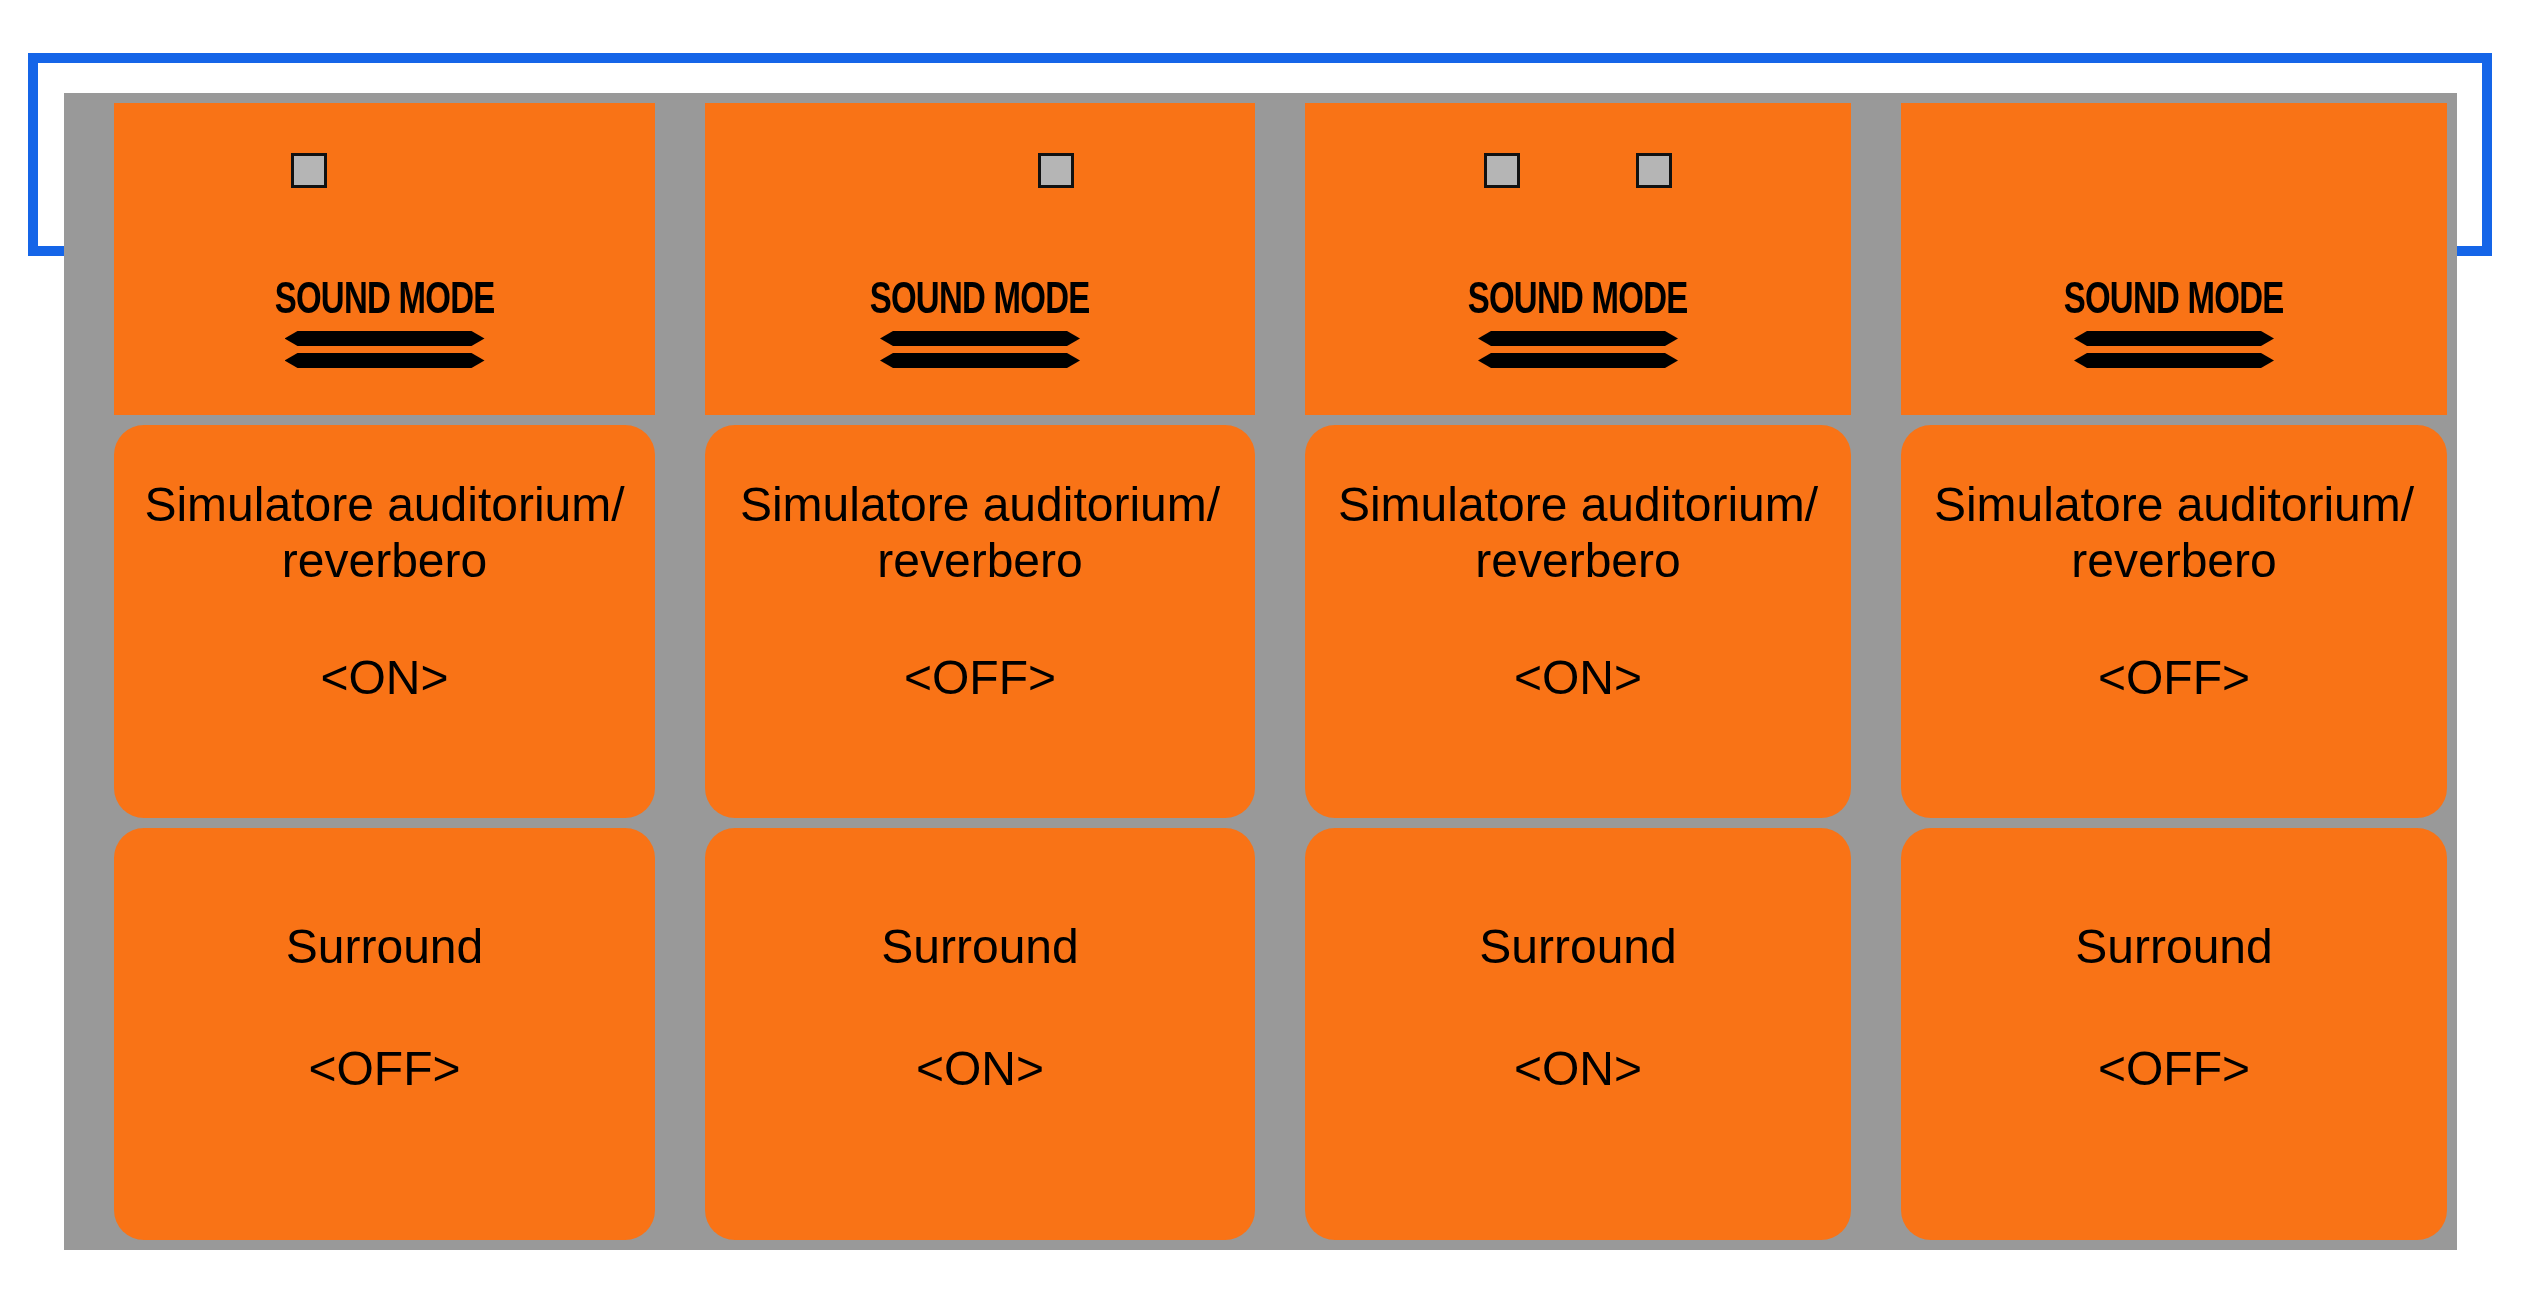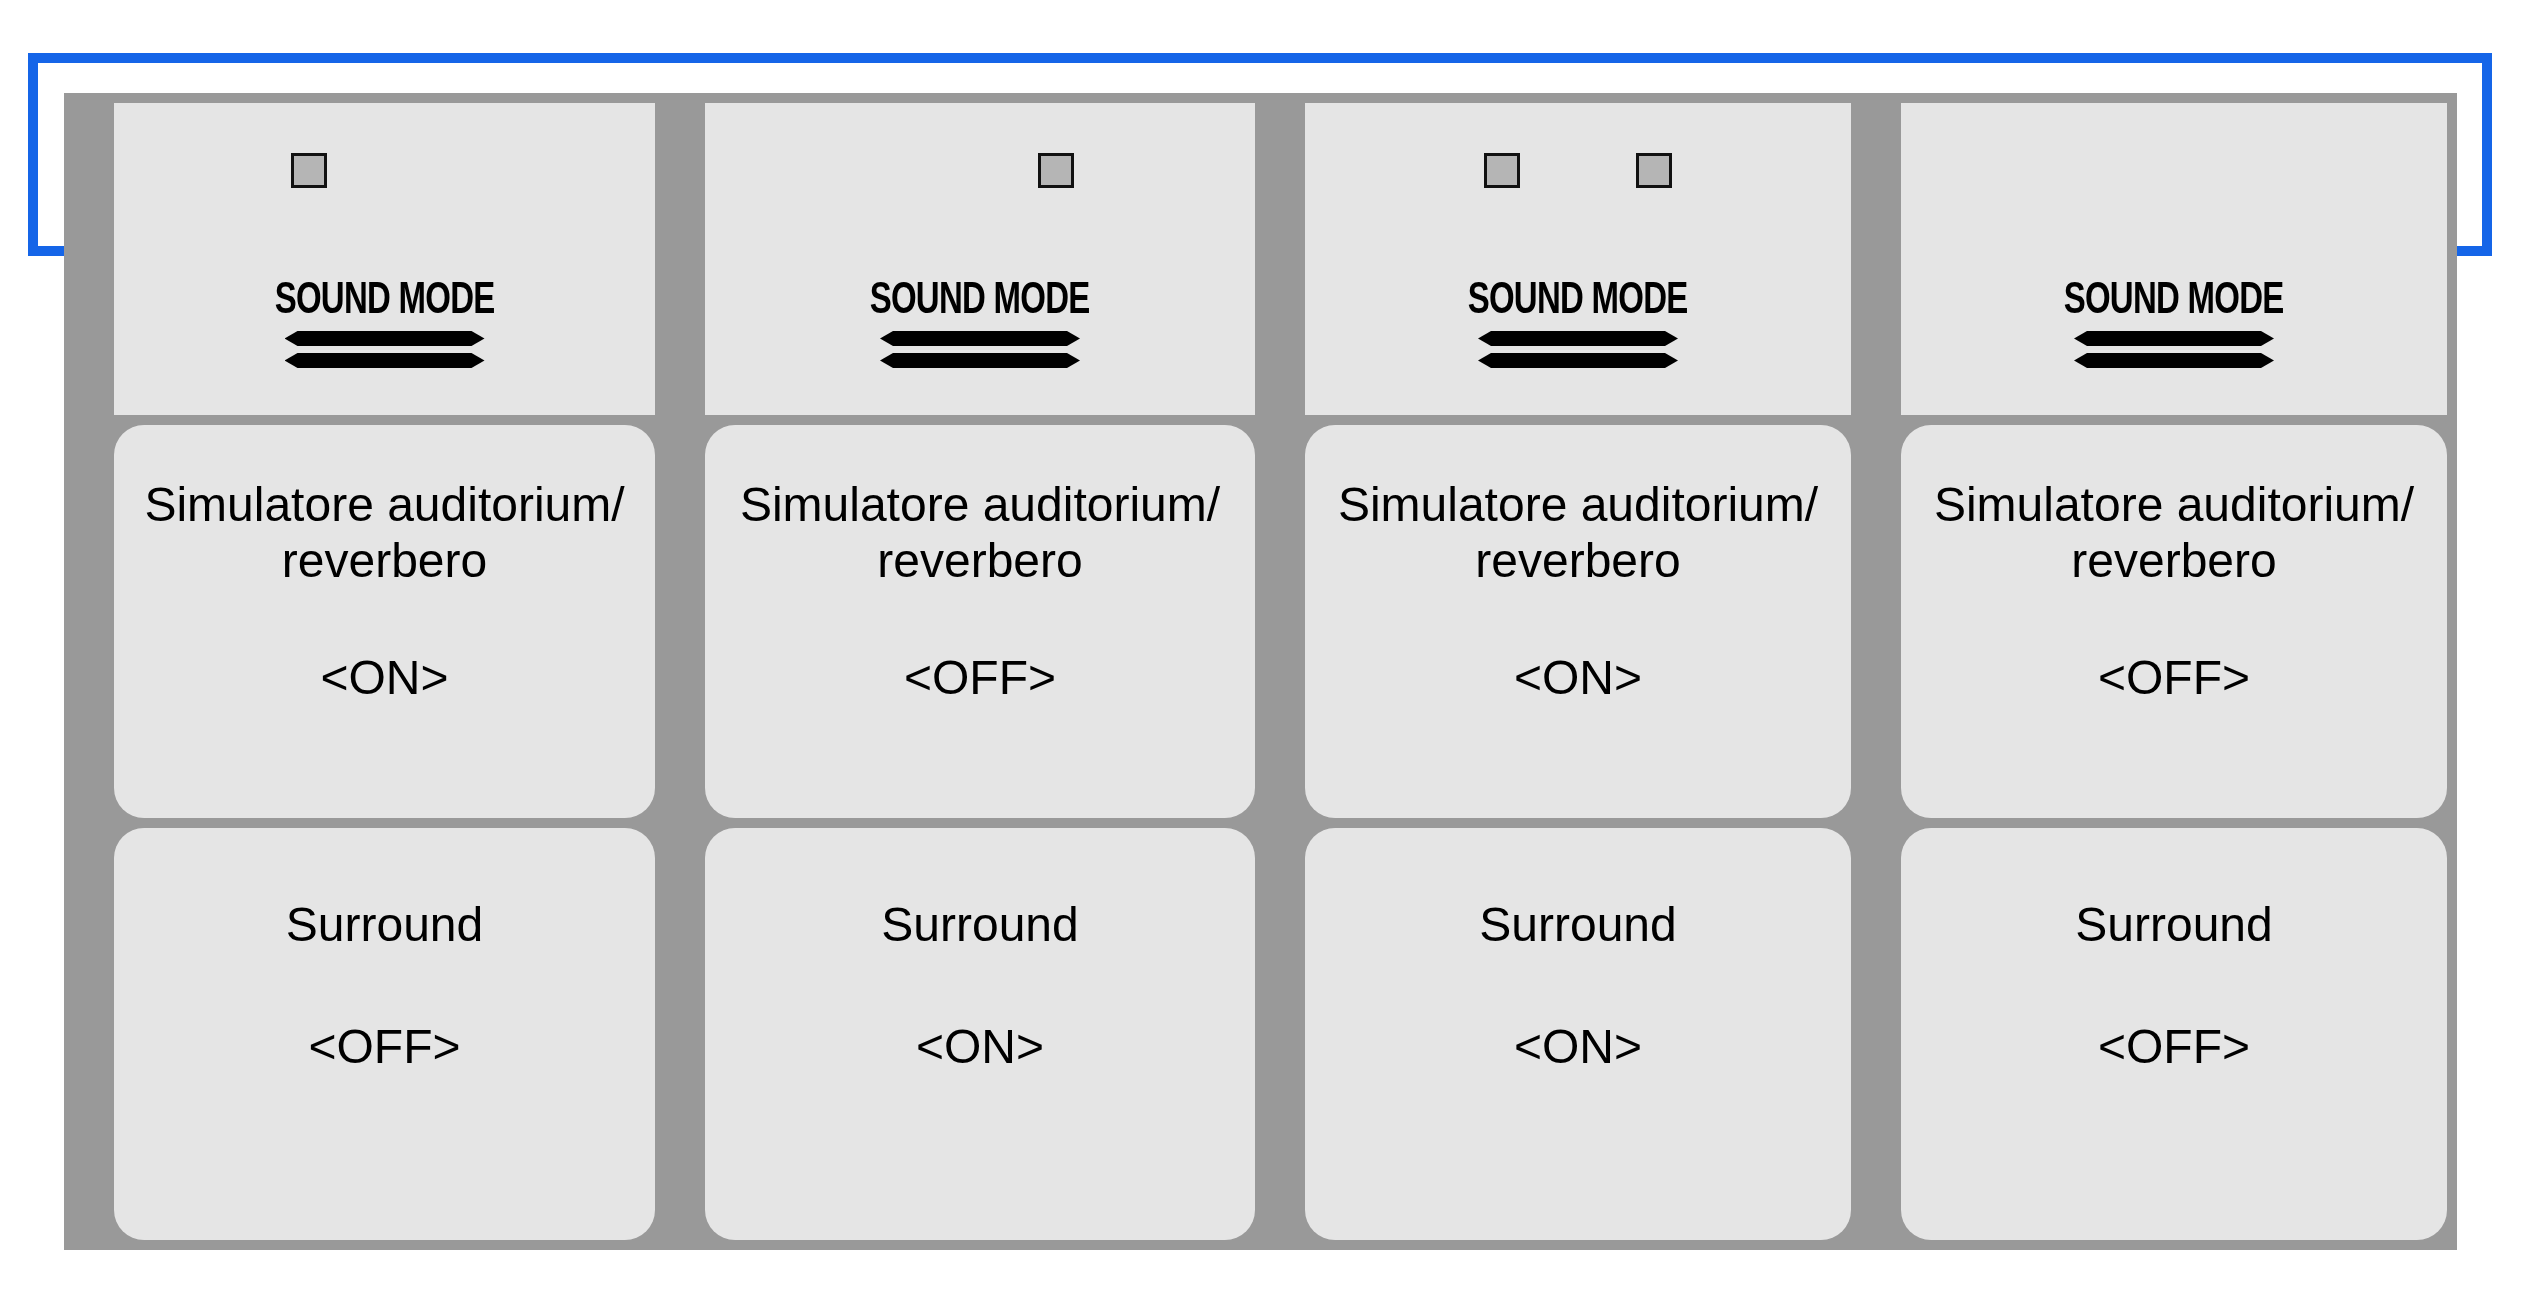--- a/index.html
+++ b/index.html
@@ -21,21 +21,21 @@
   .mode-table{
     position:absolute;left:64px;top:93px;
     width:2373px;height:1137px;
     border:10px solid var(--border-gray);
     background:var(--border-gray);
     display:grid;
     grid-template-columns:581px 590px 586px 586px;
     grid-template-rows:312px 393px 412px;
     gap:10px;
   }
-  .cell{background:#e5e5e5;position:relative;overflow:hidden;margin-left:40px;}
+  .cell{background:#f97316;position:relative;overflow:hidden;margin-left:40px;}
   
   .ind{
     position:absolute;top:50px;
     width:36px;height:35px;
     box-sizing:border-box;
     background:var(--indicator-fill);
     border:3px solid #111111;
   }
   .ind.left{left:calc(50% - 94px);}
   .ind.right{left:calc(50% + 58px);}
@@ -51,21 +51,21 @@
   .sm-bar{
     width:200px;height:15px;
     background:#000000;
     margin:7px auto 0 auto;
     clip-path:polygon(0 50%,13px 0,187px 0,100% 50%,187px 100%,13px 100%);
   }
   .sm-bar.first{margin-top:10px;}
   
   .txt-cell{text-align:center;font-size:48px;line-height:56px;border-radius:30px;}
   .txt-cell.r2{padding-top:52px;}
-  .txt-cell.r3{padding-top:69px;}
+  .txt-cell.r3{padding-top:91px;}
   .txt-cell .value{margin-top:61px;}
   .txt-cell.r3 .value{margin-top:66px;}
   
   svg.flow{
     position:absolute;left:0;top:0;
     width:2521px;height:1299px;
     pointer-events:none;
   }
   svg.flow .shaft{stroke:var(--line-blue);stroke-width:10;fill:none;}
   svg.flow .head{fill:var(--line-blue);stroke:none;}

